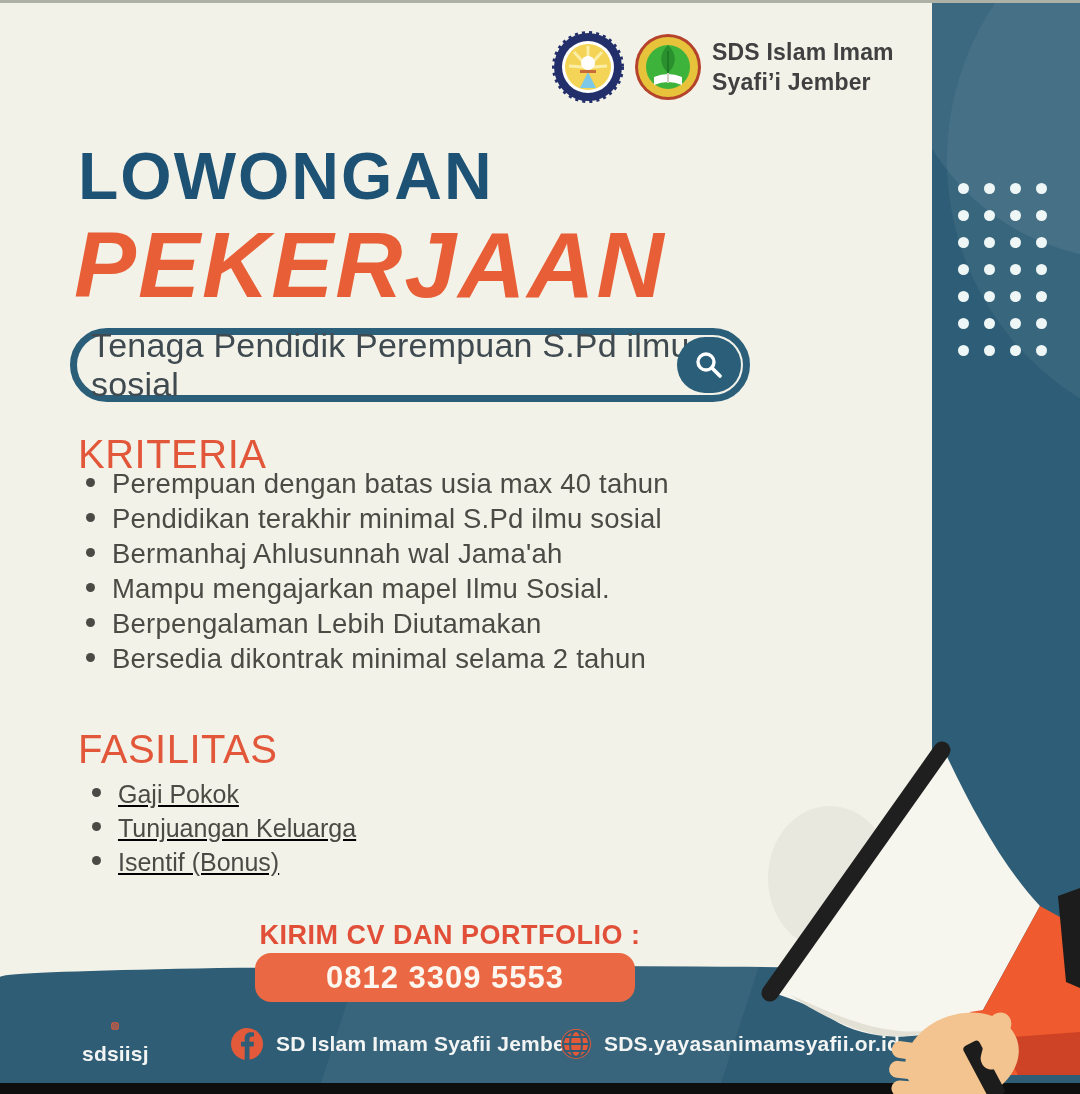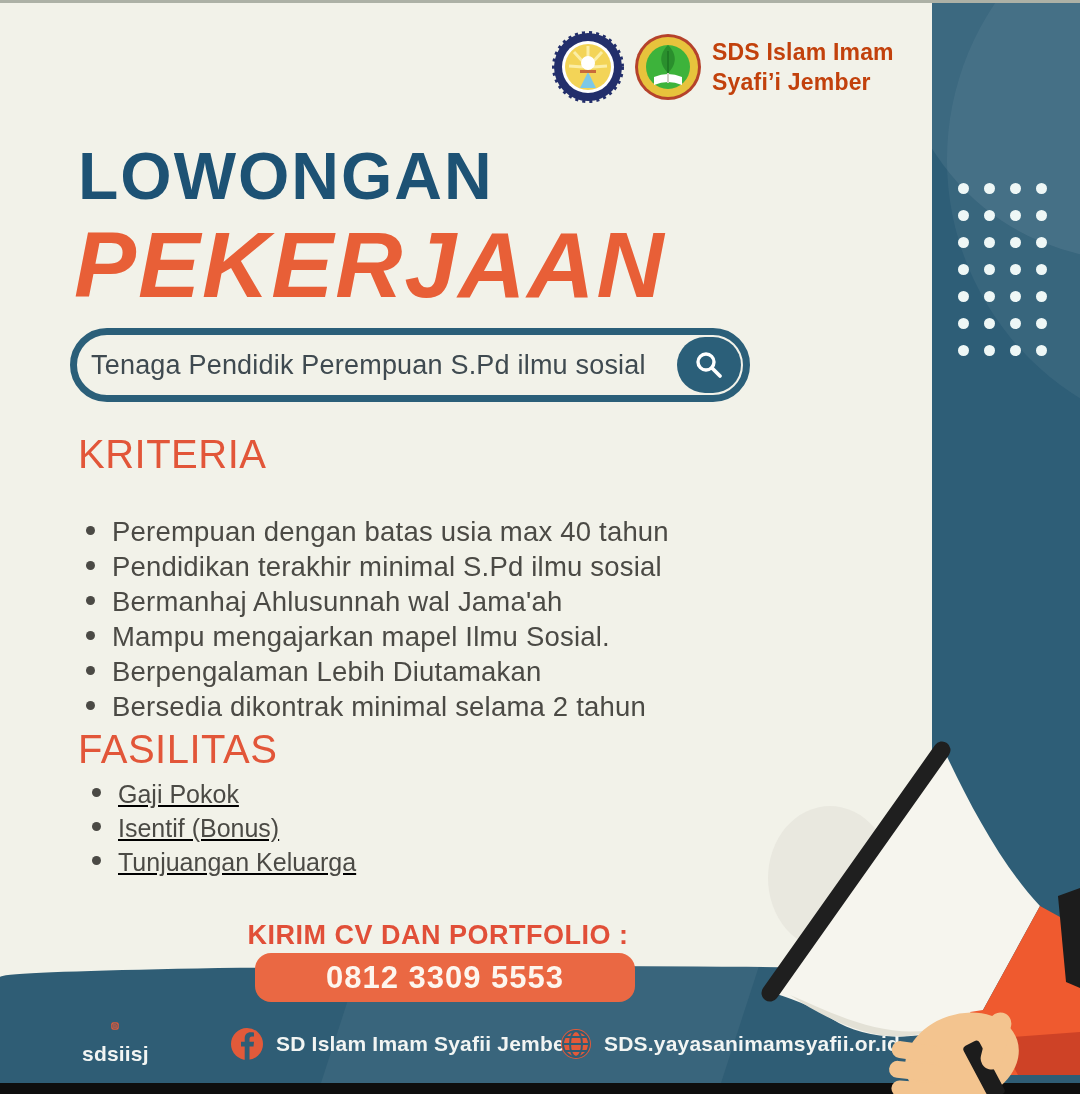--- a/index.html
+++ b/index.html
@@ -11,47 +11,47 @@
 
   
   .right-band{position:absolute;left:932px;top:0;width:148px;height:1094px;background:#2e5e77;z-index:1;overflow:hidden;}
   .band-circle1{position:absolute;left:-35px;top:-210px;width:470px;height:470px;border-radius:50%;background:rgba(255,255,255,0.07);}
   .band-circle2{position:absolute;left:15px;top:-120px;width:560px;height:560px;border-radius:50%;background:rgba(255,255,255,0.05);}
   .dots{position:absolute;left:26px;top:183px;width:110px;height:190px;}
   .dots i{position:absolute;width:11px;height:11px;border-radius:50%;background:#eef7f6;}
 
   
   .brand{position:absolute;left:552px;top:30px;display:flex;align-items:center;gap:10px;z-index:5;}
-  .brand-name{color:#c2410c;font-weight:bold;font-size:23px;line-height:30px;letter-spacing:.2px;}
+  .brand-name{color:#404040;font-weight:bold;font-size:23px;line-height:30px;letter-spacing:.2px;}
 
   
   .title1{position:absolute;left:78px;top:138px;font-size:66px;font-weight:bold;letter-spacing:2px;color:#1d5274;z-index:5;}
   .title2{position:absolute;left:74px;top:212px;font-size:93px;font-weight:bold;letter-spacing:2px;color:#e85f37;z-index:5;font-style:italic;}
 
   
   .search{position:absolute;left:70px;top:328px;width:680px;height:74px;box-sizing:border-box;
     border:7px solid #2b5f79;border-radius:40px;background:#f2f2e9;z-index:5;display:flex;align-items:center;}
-  .search-text{padding-left:14px;font-size:27px;color:#3f4a50;letter-spacing:.2px;}
+  .search-text{padding-left:14px;font-size:34px;color:#3f4a50;letter-spacing:.2px;}
   .search-cap{position:absolute;right:2px;top:2px;width:64px;height:56px;background:#2b5f79;border-radius:32px;
     display:flex;align-items:center;justify-content:center;}
 
   
   .sec-heading{position:absolute;left:78px;font-size:40px;font-weight:normal;color:#e25639;letter-spacing:.5px;z-index:5;}
   ul.blist{list-style:none;margin:0;padding:0;position:absolute;z-index:5;}
   ul.blist li{display:flex;align-items:baseline;color:#4b4a45;}
   ul.blist .dot{width:9px;height:9px;border-radius:50%;background:#4b4a45;flex:0 0 9px;margin-right:17px;position:relative;top:-6px;}
-  .kriteria-list{left:86px;top:516px;}
+  .kriteria-list{left:86px;top:468px;}
   .kriteria-list li{font-size:27.5px;height:35px;letter-spacing:.2px;}
   .fas-list{top:780px;text-decoration:underline;}
   .fas-list li{font-size:25px;height:34px;}
   .fas-col1{left:92px;}
   .fas-col2{left:368px;top:785px;}
 
   
-  .cv-label{position:absolute;left:128px;top:920px;width:620px;text-align:center;font-size:27px;font-weight:bold;
+  .cv-label{position:absolute;left:140px;top:920px;width:620px;text-align:center;font-size:27px;font-weight:bold;
     color:#e14f38;letter-spacing:.5px;z-index:6;}
   .phone-btn{position:absolute;left:255px;top:953px;width:380px;height:49px;background:#ea6843;border:none;
     border-radius:16px;color:#fdf6ee;font-family:"Liberation Sans",sans-serif;font-size:31px;font-weight:bold;
     letter-spacing:1px;z-index:6;display:flex;align-items:center;justify-content:center;cursor:pointer;}
 
   
   .footer{position:absolute;left:0;top:966px;width:1080px;height:117px;background:#2f5d75;z-index:4;
     border-radius:100% 100% 0 0 / 22px;}
   .footer-sheen{position:absolute;left:340px;top:0;width:400px;height:117px;background:rgba(255,255,255,0.05);transform:skewX(-18deg);}
   .footer-item{position:absolute;display:flex;align-items:center;gap:12px;top:1022px;z-index:6;color:#f2f5f3;
@@ -179,25 +179,25 @@
   </ul>
 
   <div class="sec-heading" style="top:727px">FASILITAS</div>
   <ul class="blist fas-list fas-col1">
     <li>
         <span class="dot"></span>
         <span>Gaji Pokok</span>
       </li>
     <li>
         <span class="dot"></span>
+        <span>Tunjuangan Keluarga</span>
+      </li>
+    <li>
+        <span class="dot"></span>
         <span>Isentif (Bonus)</span>
-      </li>
-    <li>
-        <span class="dot"></span>
-        <span>Tunjuangan Keluarga</span>
       </li>
   </ul>
 
   <div class="cv-label">KIRIM CV DAN PORTFOLIO :</div>
   <button class="phone-btn">0812 3309 5553</button>
 
   <div class="footer">
     <div class="footer-sheen"></div>
   </div>
 

